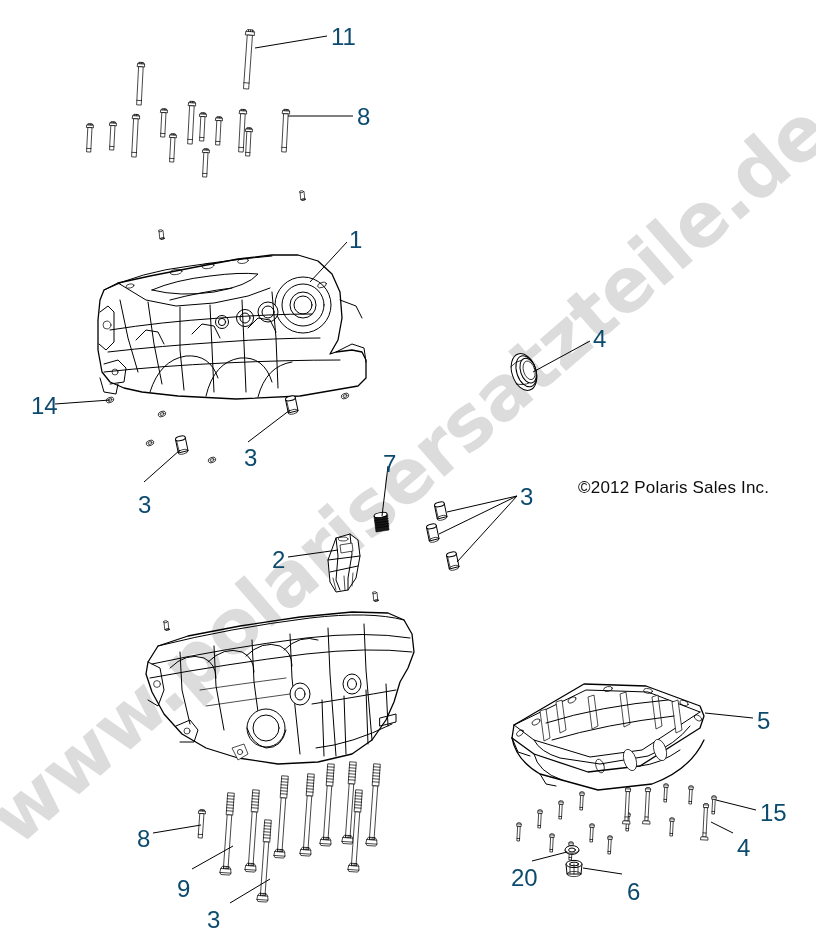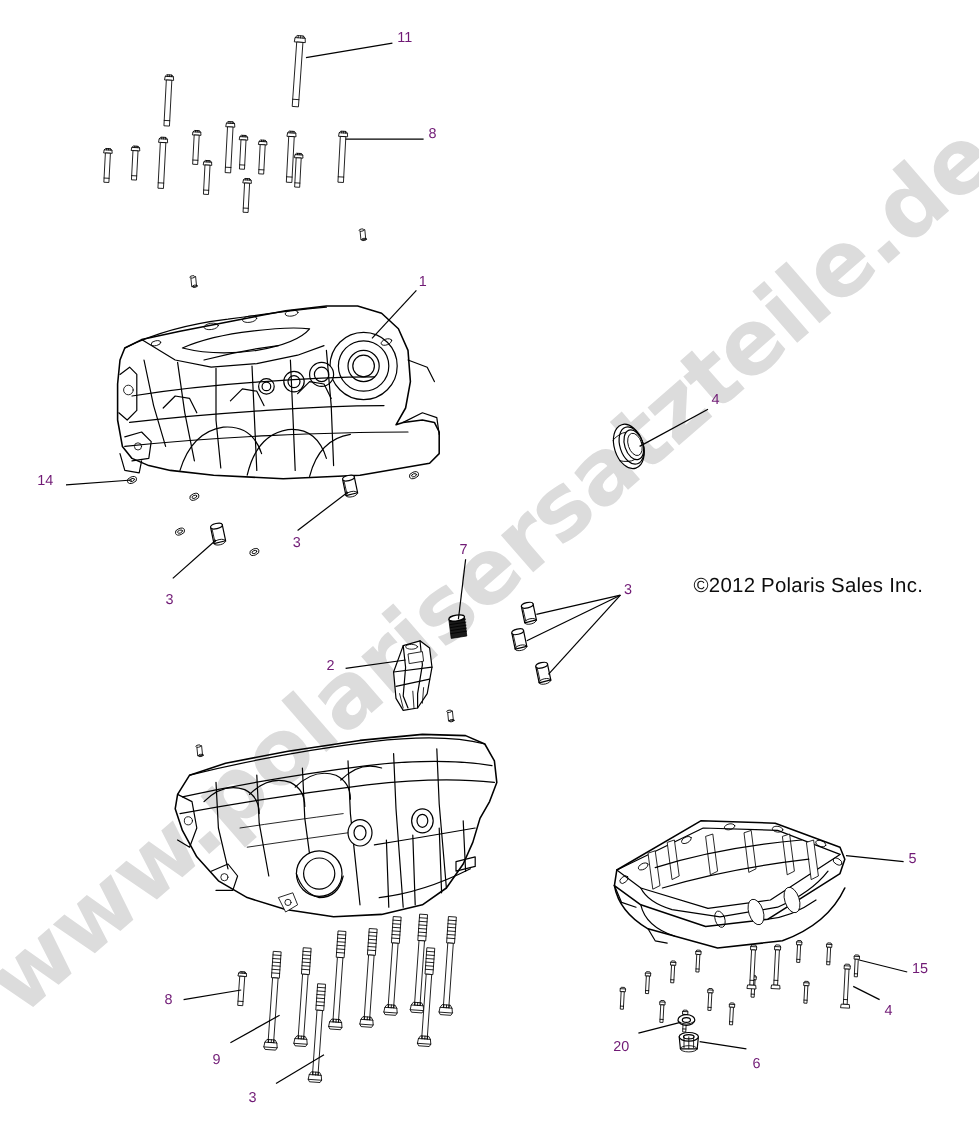--- a/index.html
+++ b/index.html
@@ -7,22 +7,22 @@
   body{
     width:816px;height:948px;
     font-family:"Liberation Sans",sans-serif;
     overflow:hidden;position:relative;
   }
   #sheet{position:absolute;inset:0;width:816px;height:948px;background:#fff;}
   #art{position:absolute;left:0;top:0;width:816px;height:948px;}
   .callout{
     position:absolute;
     font-family:"Liberation Sans",sans-serif;
-    font-size:12px;
-    color:#701a75;
+    font-size:24px;
+    color:#0c4a6e;
     line-height:1;
     white-space:nowrap;
     user-select:none;
     text-align:center;
   }
   #copyright{
     position:absolute;
     left:578px;top:478px;
     font-family:"Liberation Sans",sans-serif;
     font-size:17px;

